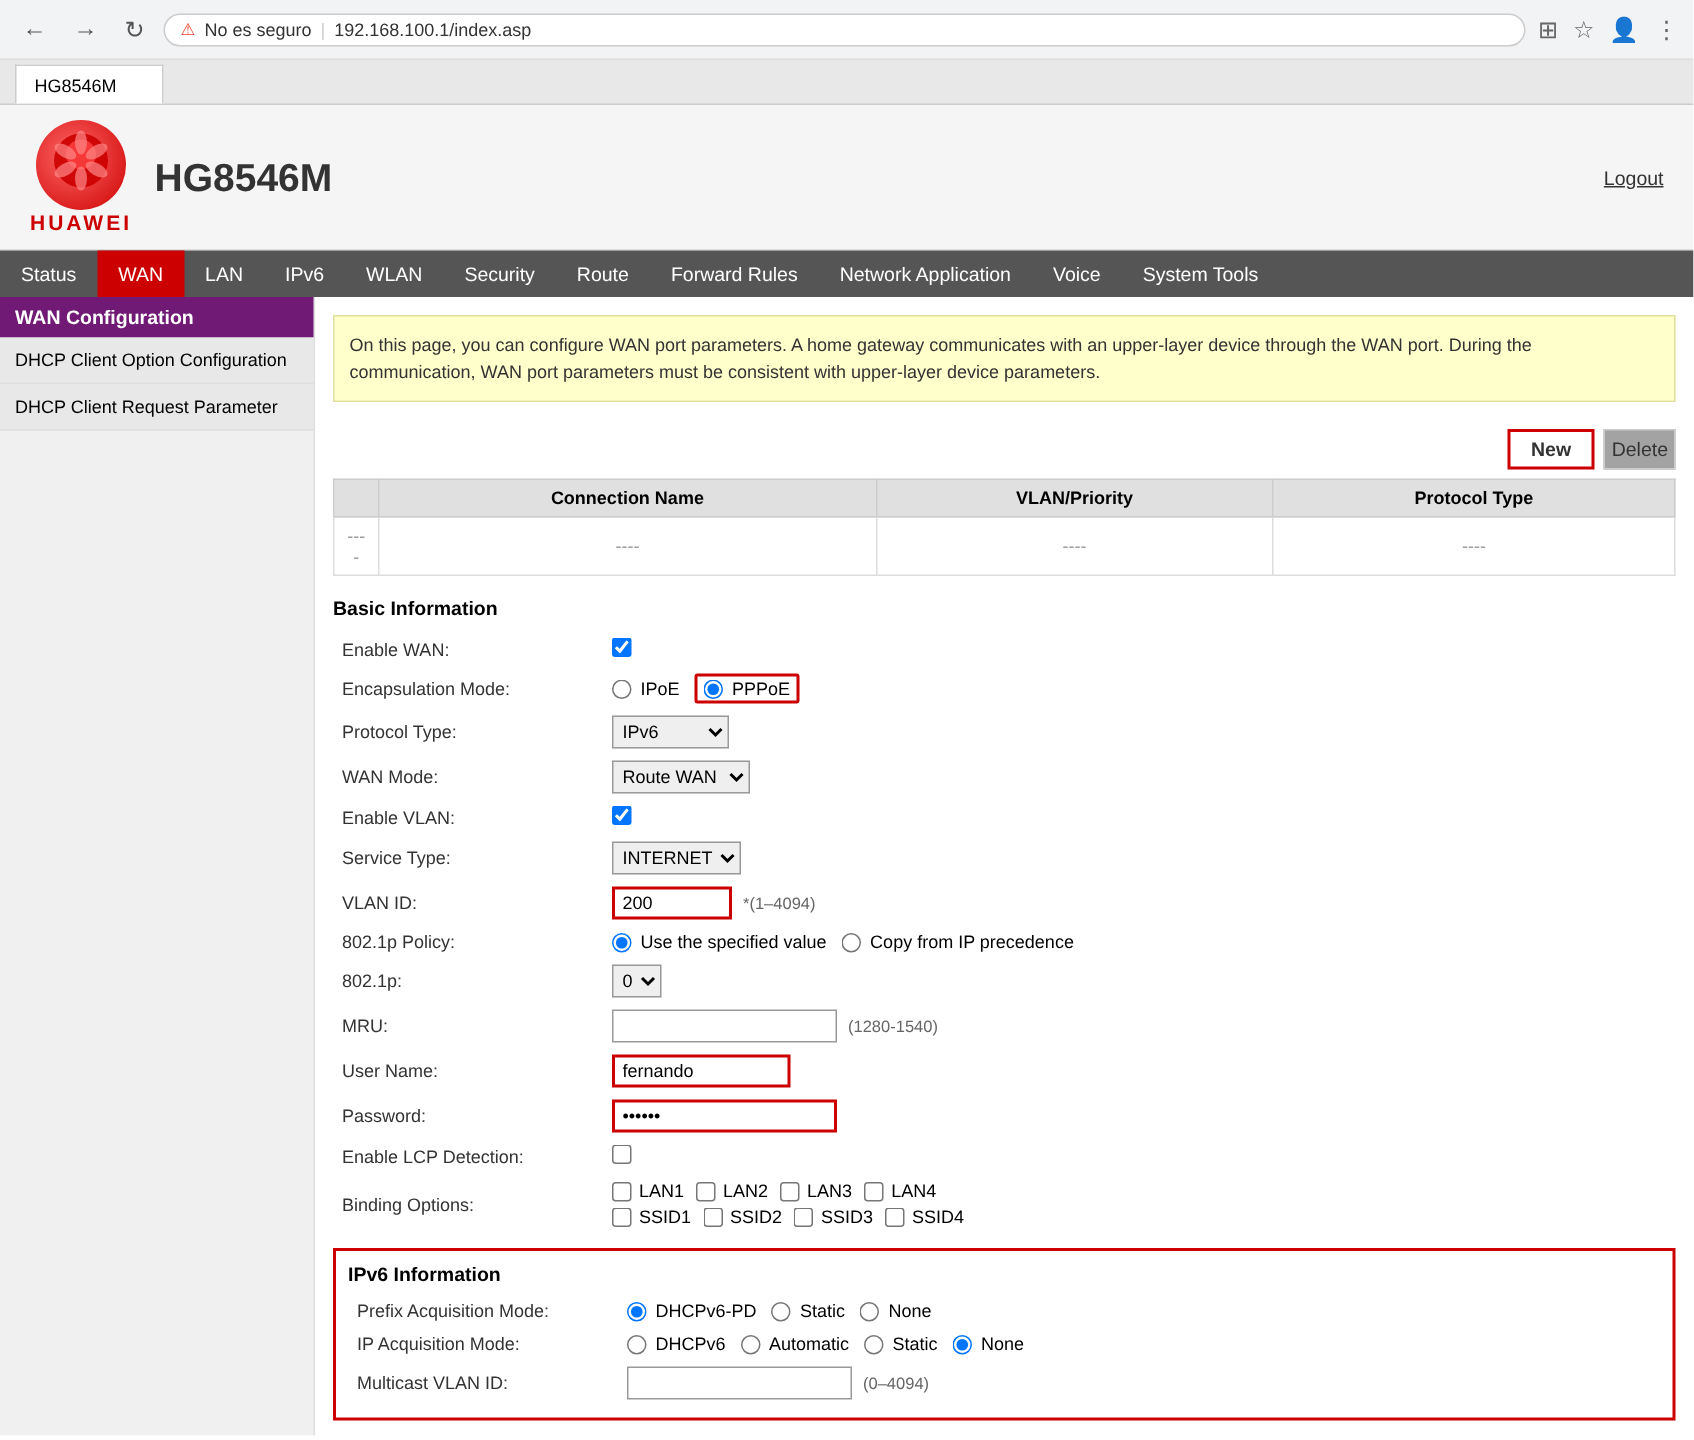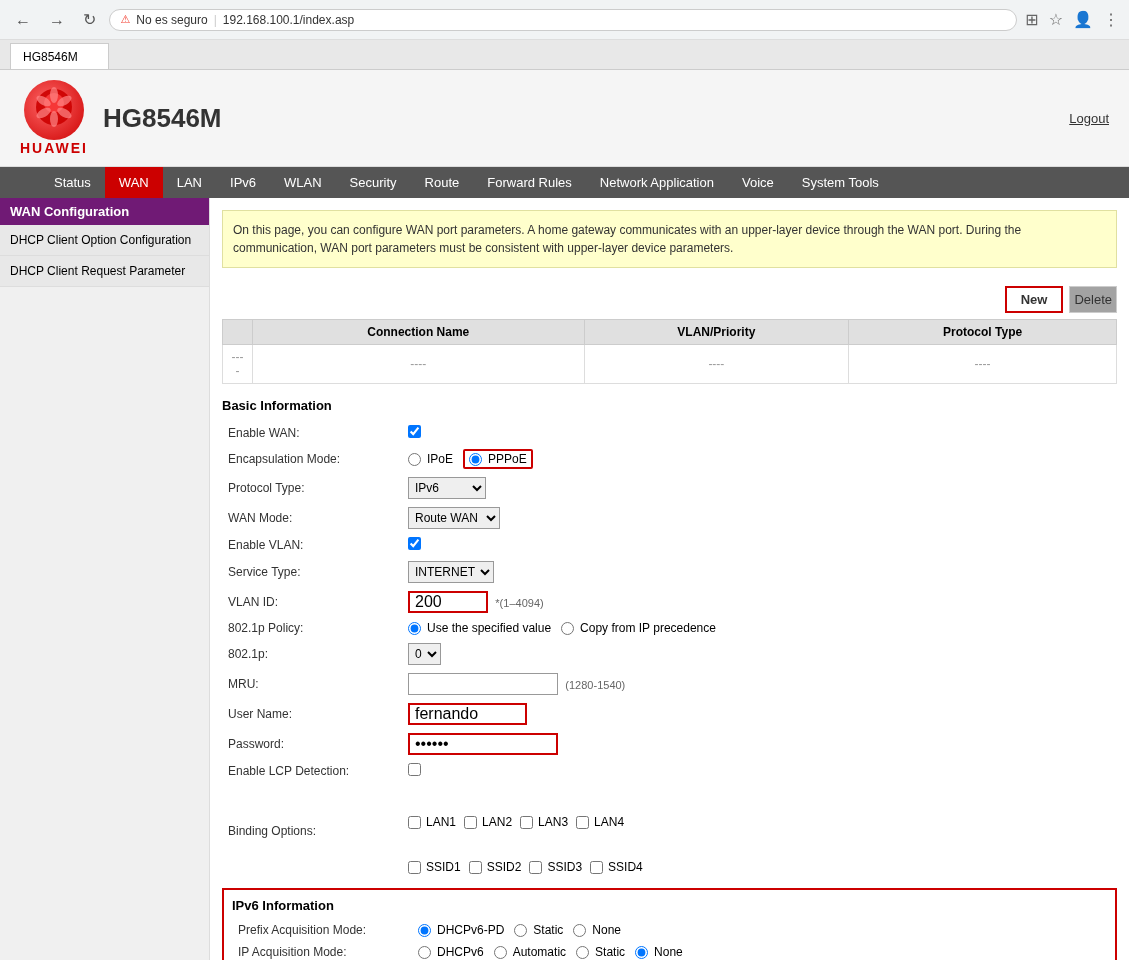--- a/index.html
+++ b/index.html
@@ -81,21 +81,20 @@
     .brand-name { font-size: 26px; font-weight: bold; color: #333; }
     .logout-btn {
       background: none; border: none; cursor: pointer;
       font-size: 13px; color: #333; text-decoration: underline;
     }
 
     
     nav {
       background: #555;
       display: flex;
-      padding-left: 40px;
     }
     .nav-item {
       color: #fff;
       padding: 8px 14px;
       cursor: pointer;
       font-size: 13px;
       white-space: nowrap;
       border: none;
       background: none;
       text-decoration: none;
@@ -219,37 +218,37 @@
       vertical-align: middle;
       font-size: 12px;
     }
     .form-table td:first-child {
       width: 180px;
       color: #333;
     }
     .form-input {
       border: 1px solid #999;
       padding: 2px 5px;
-      font-size: 16px;
+      font-size: 12px;
       height: 22px;
     }
     .form-input.highlighted { border: 2px solid #cc0000; }
     .form-select {
       border: 1px solid #999;
       padding: 2px 2px;
       font-size: 12px;
       height: 22px;
     }
     .hint { color: #666; font-size: 11px; margin-left: 4px; }
 
     
     input[type=radio], input[type=checkbox] { margin-right: 3px; }
     .radio-group { display: flex; gap: 10px; align-items: center; flex-wrap: wrap; }
     .radio-label { display: flex; align-items: center; gap: 3px; font-size: 12px; }
-    .checkbox-group { display: flex; gap: 8px; align-items: center; flex-wrap: wrap; margin-top: 28px; }
+    .checkbox-group { display: flex; gap: 8px; align-items: center; flex-wrap: wrap; }
     .checkbox-label { display: flex; align-items: center; gap: 2px; font-size: 12px; }
 
     
     .ipv6-section {
       margin: 10px 12px;
       border: 2px solid #cc0000;
       padding: 8px;
     }
     .ipv6-title {
       font-weight: bold;

